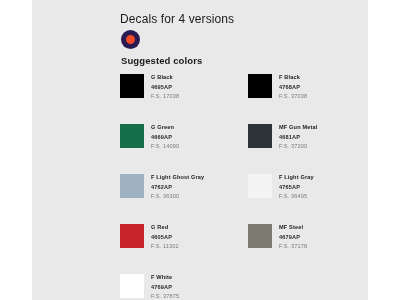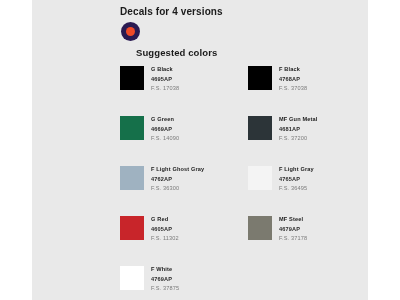--- a/index.html
+++ b/index.html
@@ -32,25 +32,25 @@
   #content {
     position: absolute;
     left: 88px;
     top: 0;
     width: 280px;
     height: 300px;
     box-sizing: border-box;
     padding-top: 5px;
   }
   .heading-main {
-    font-size: 10px;
-    font-weight: bold;
+    font-size: 12px;
+    font-weight: normal;
     color: #1b1b1b;
     letter-spacing: 0.1px;
-    margin: 0 0 4px 0;
+    margin: 8px 0 4px 0;
     line-height: 13px;
   }
   .roundel-wrap {
     margin: 1px 0 3px 1px;
     height: 21px;
   }
   .roundel {
     width: 19px;
     height: 19px;
     border-radius: 50%;
@@ -66,21 +66,21 @@
     width: 9px;
     height: 9px;
     border-radius: 50%;
     background: #ef4a28;
   }
   .heading-sub {
     font-size: 9.5px;
     font-weight: bold;
     color: #1b1b1b;
     letter-spacing: 0.1px;
-    margin: 0 0 6px 16px;
+    margin: 0 0 6px 1px;
     line-height: 13px;
   }
   .color-grid {
     display: grid;
     grid-template-columns: 120px 120px;
     column-gap: 8px;
     row-gap: 0px;
   }
   .color-entry {
     display: flex;

